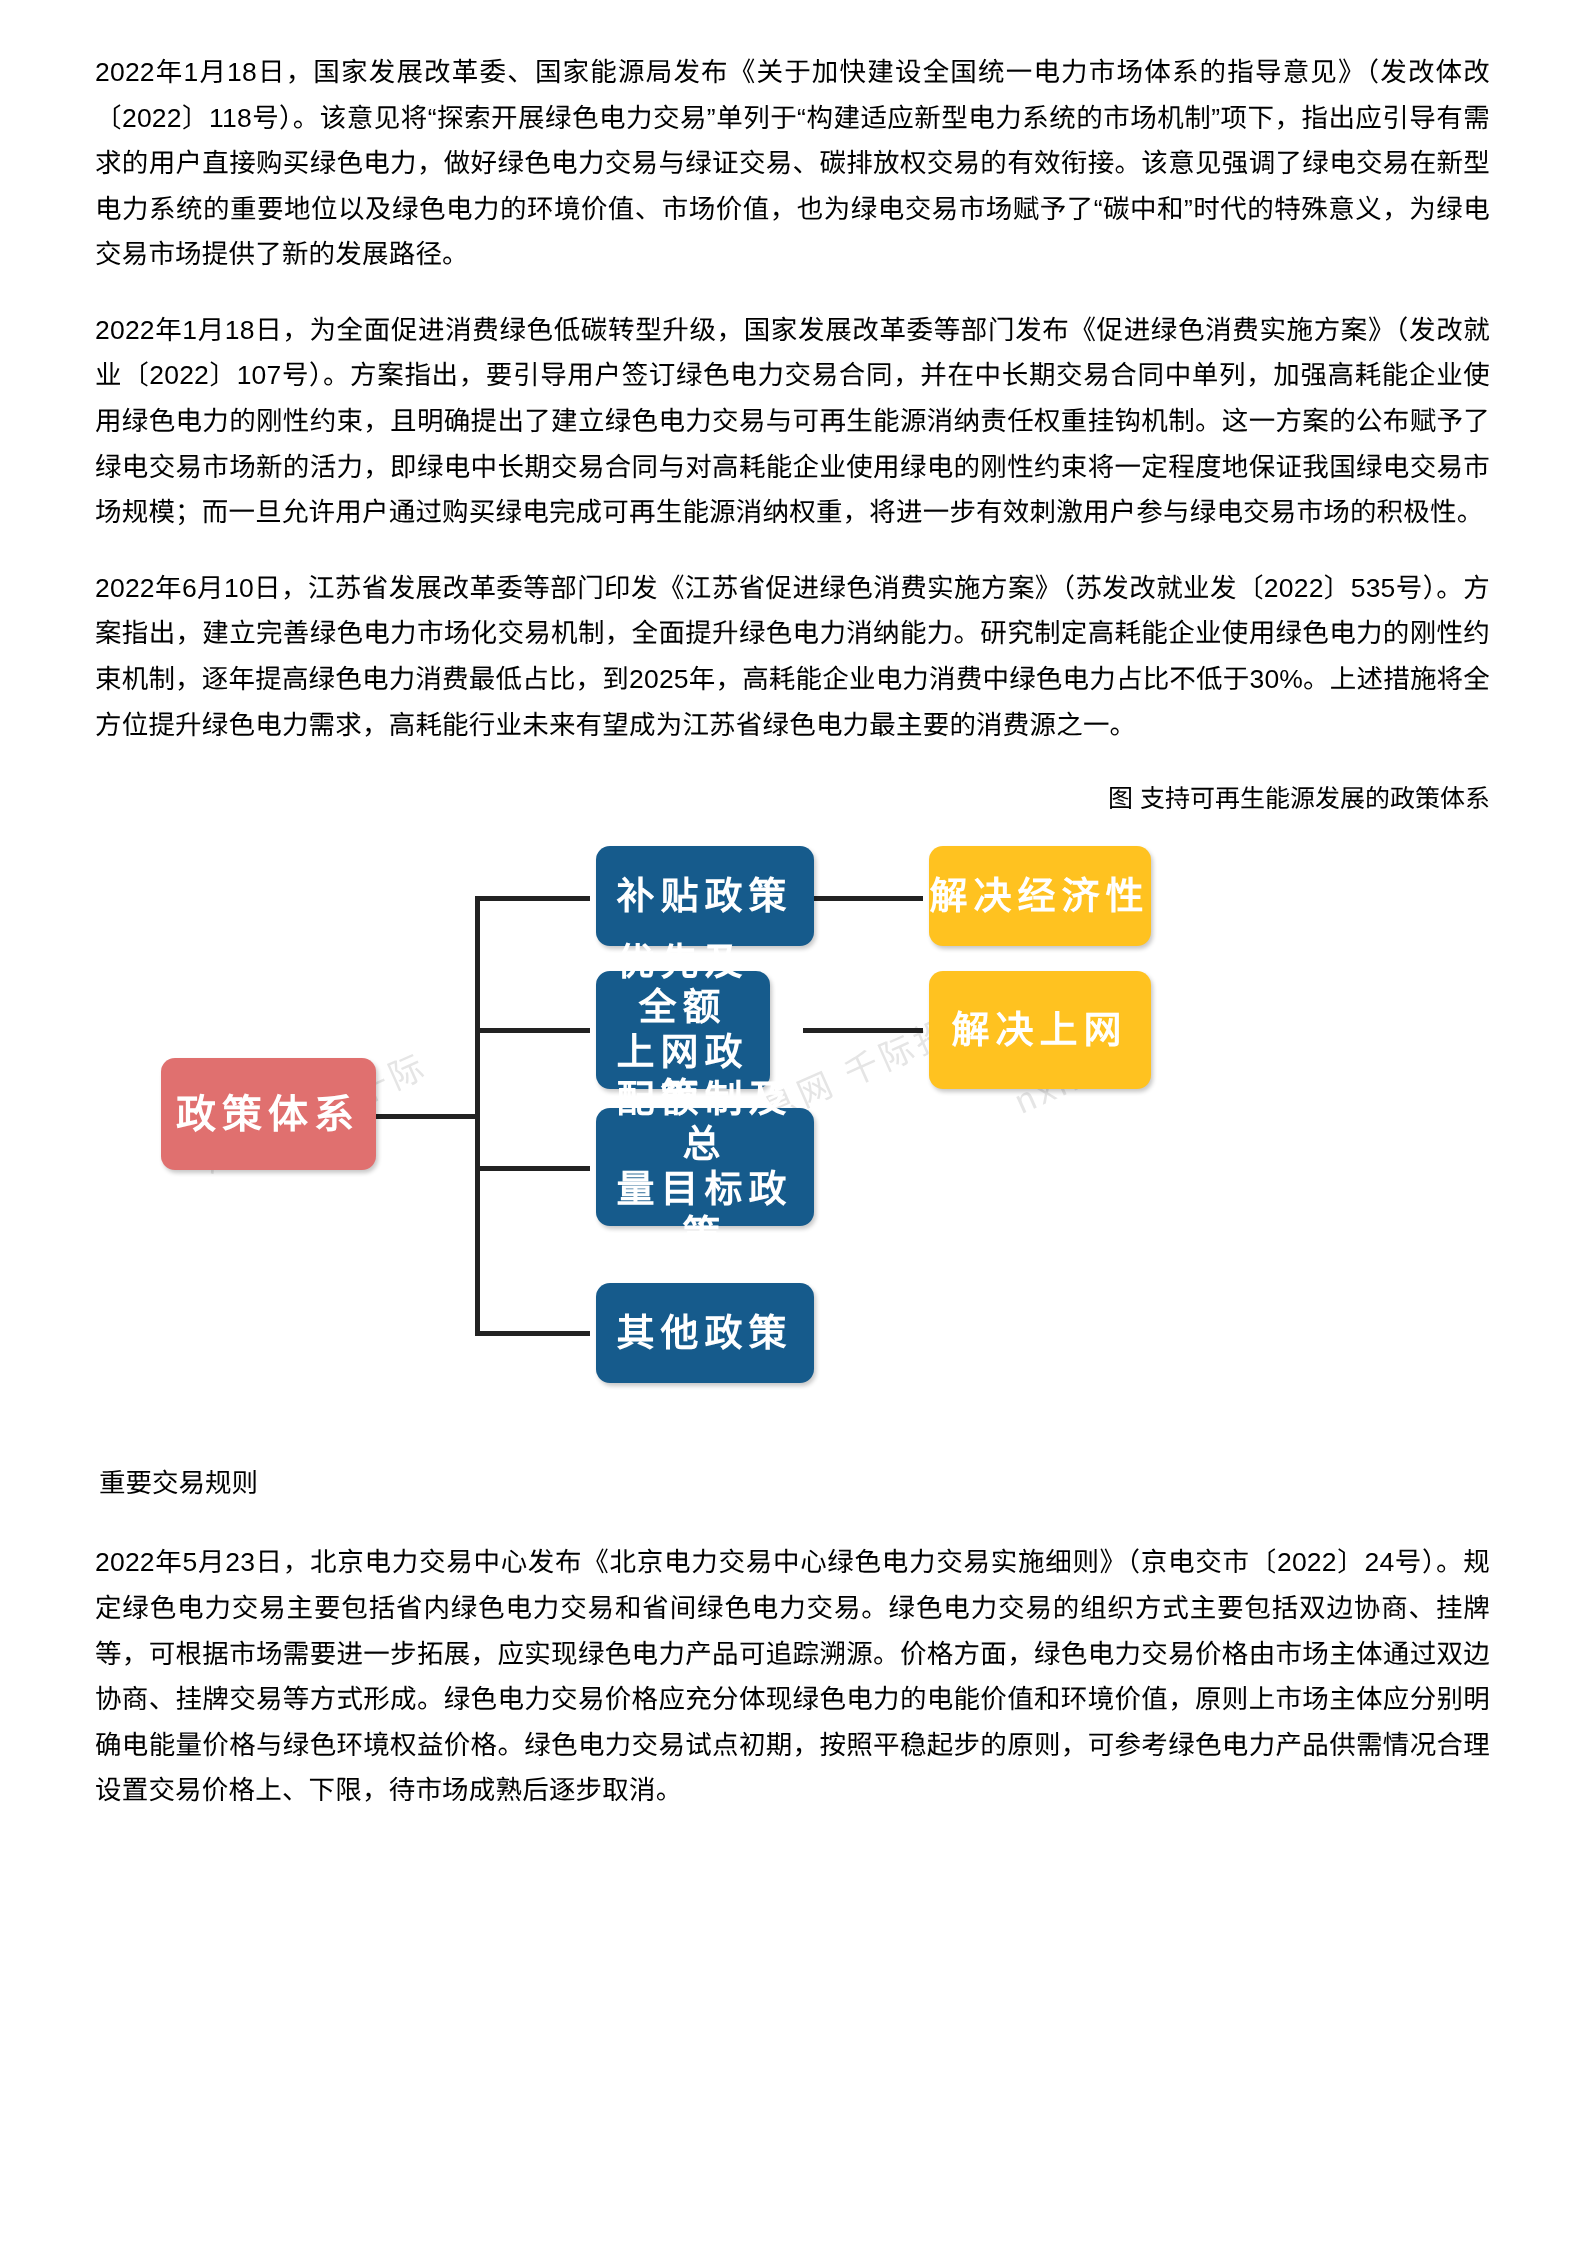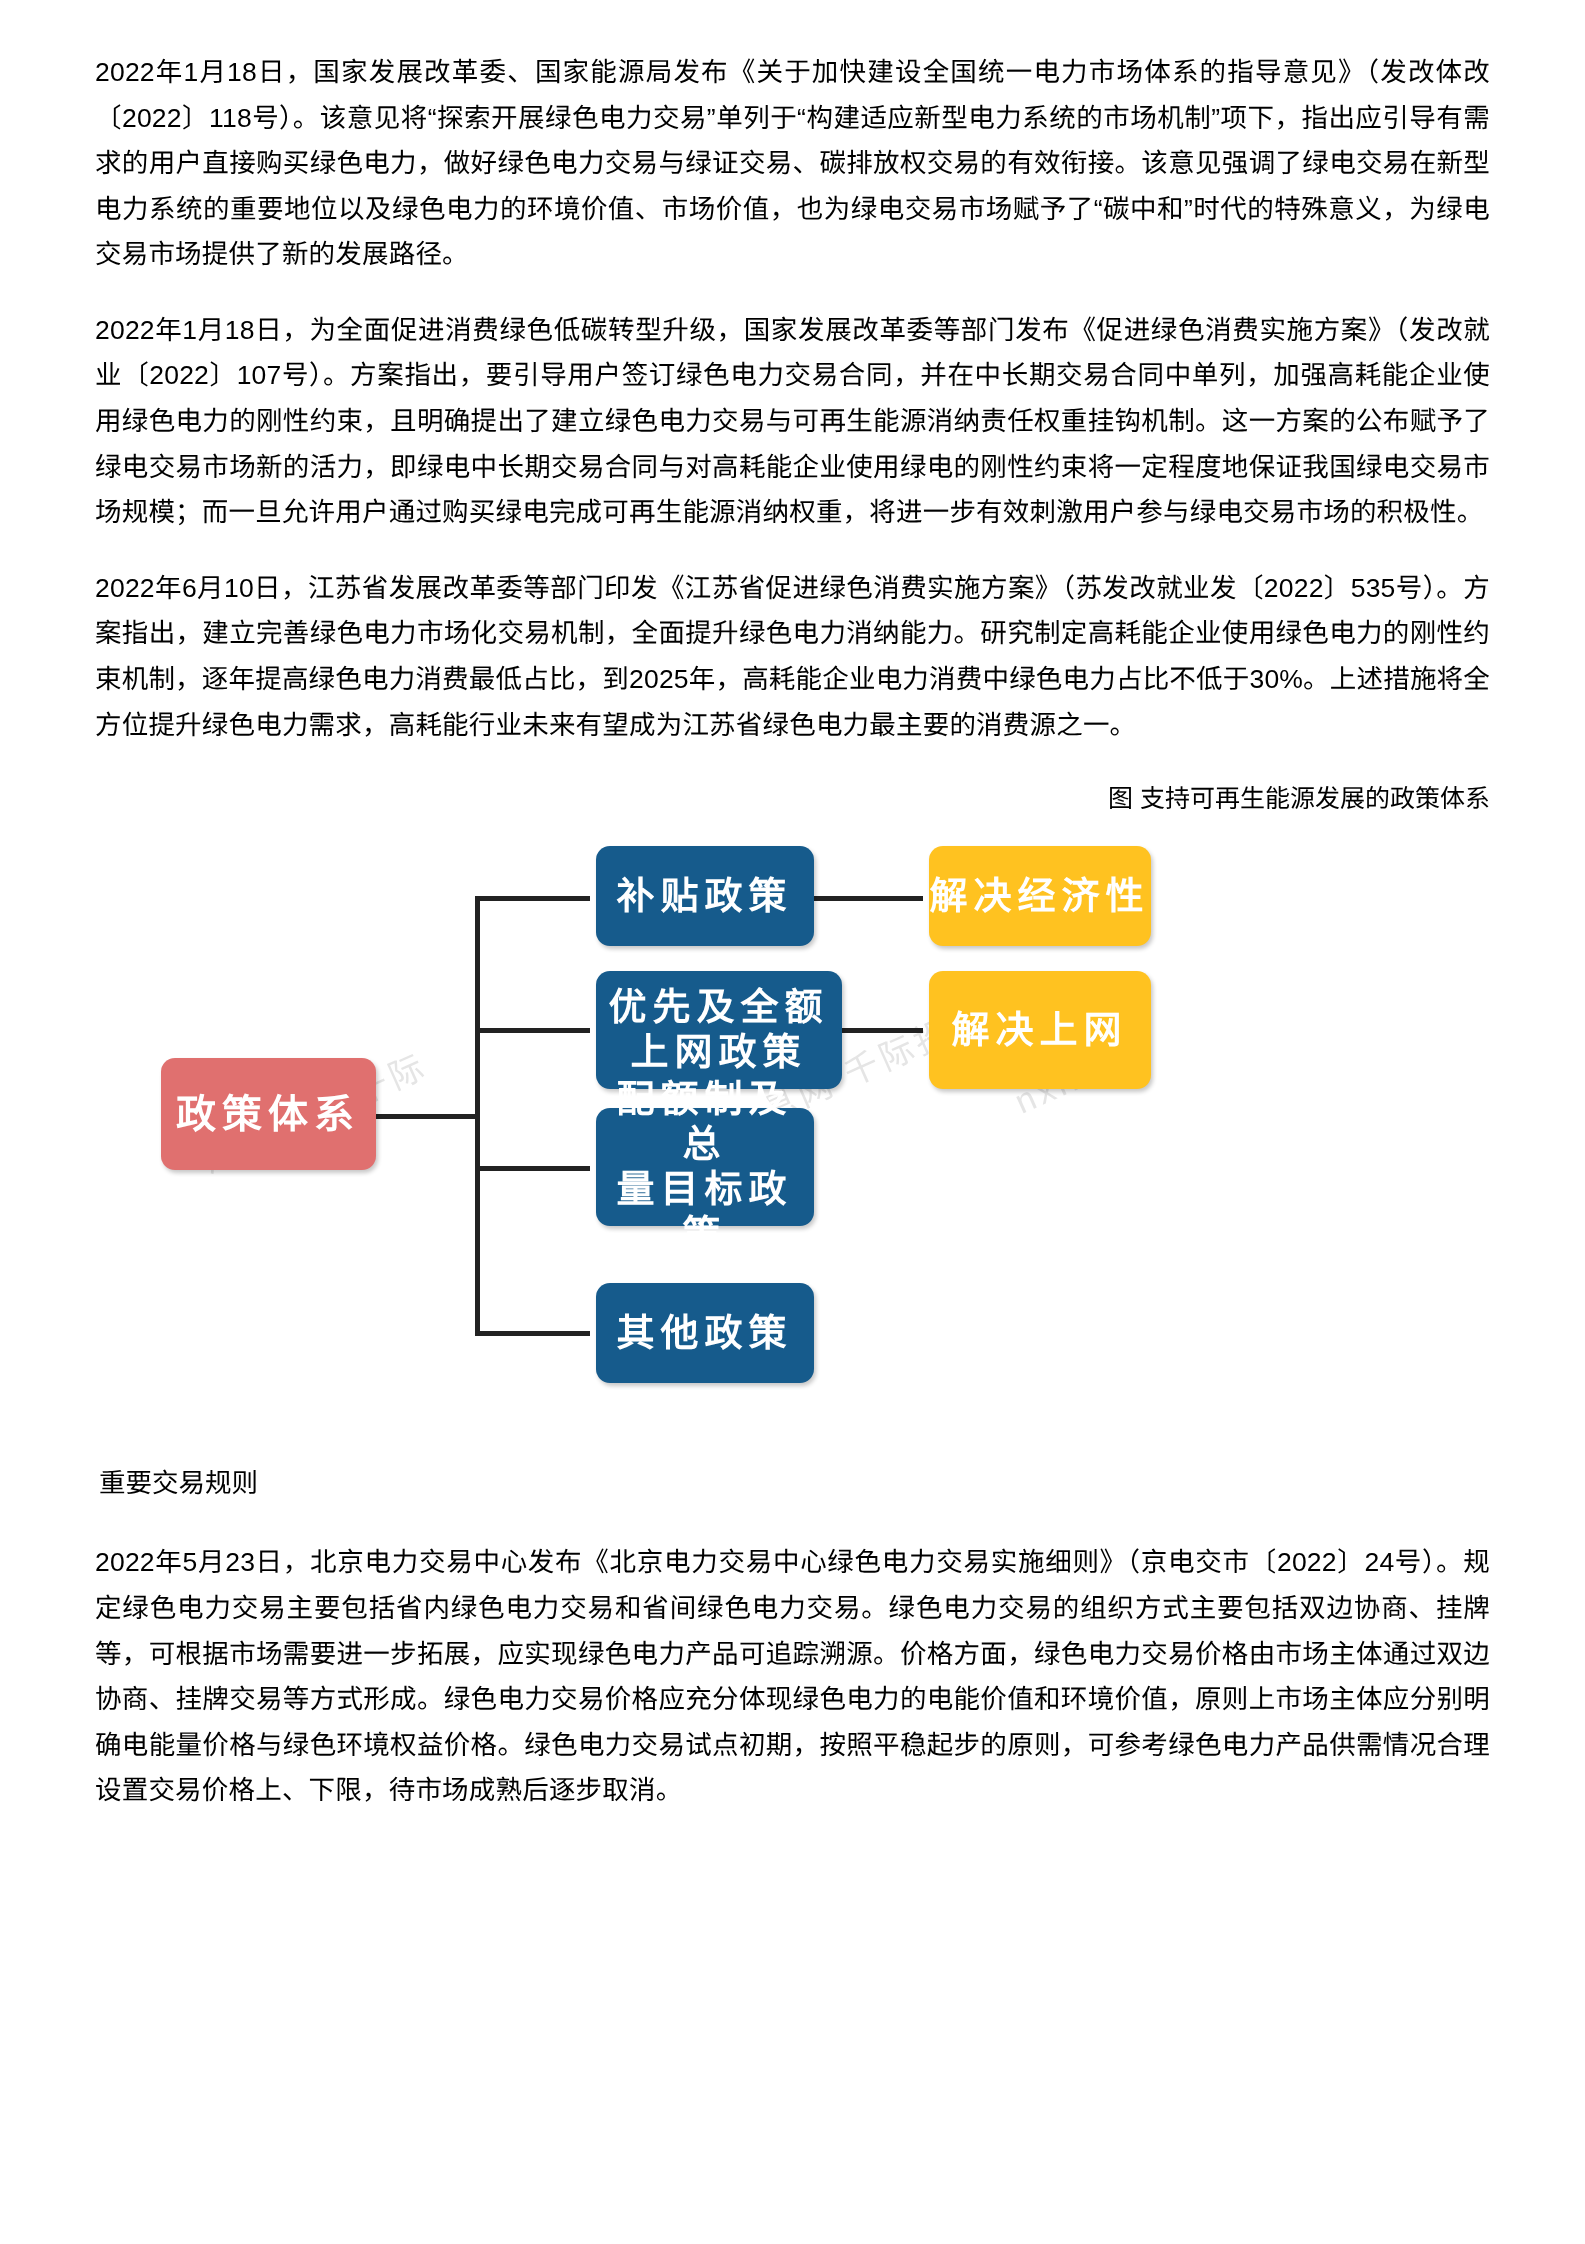--- a/index.html
+++ b/index.html
@@ -153,21 +153,21 @@
       <div class="conn" style="left:670px; top:192px; width:120px; height:5px;"></div>
 
       <div class="node node-root" style="left:20px; top:222px; width:215px; height:112px;">
         <span>政策体系</span>
       </div>
 
       <div class="node node-blue" style="left:455px; top:10px; width:218px; height:100px;">
         <span>补贴政策</span>
       </div>
 
-      <div class="node node-blue" style="left:455px; top:135px; width:246px; height:118px; flex-direction:column;">
+      <div class="node node-blue" style="left:455px; top:135px; width:174px; height:118px; flex-direction:column;">
         <span>优先及全额</span>
         <span>上网政策</span>
       </div>
 
       <div class="node node-blue" style="left:455px; top:272px; width:218px; height:118px; flex-direction:column;">
         <span>配额制及总</span>
         <span>量目标政策</span>
       </div>
 
       <div class="node node-amber" style="left:788px; top:10px; width:222px; height:100px;">

